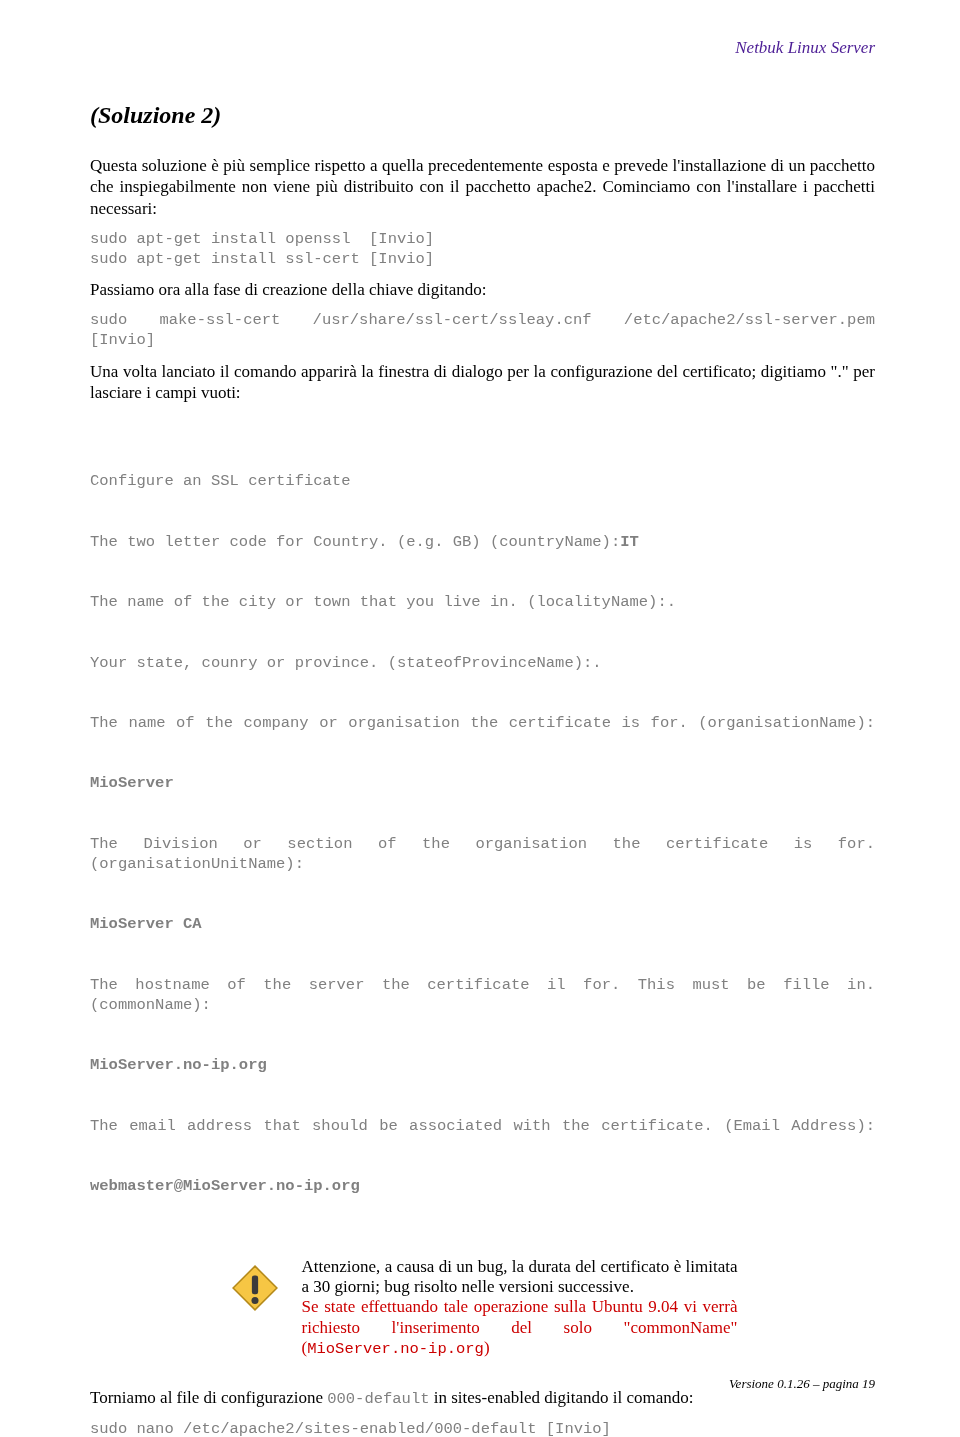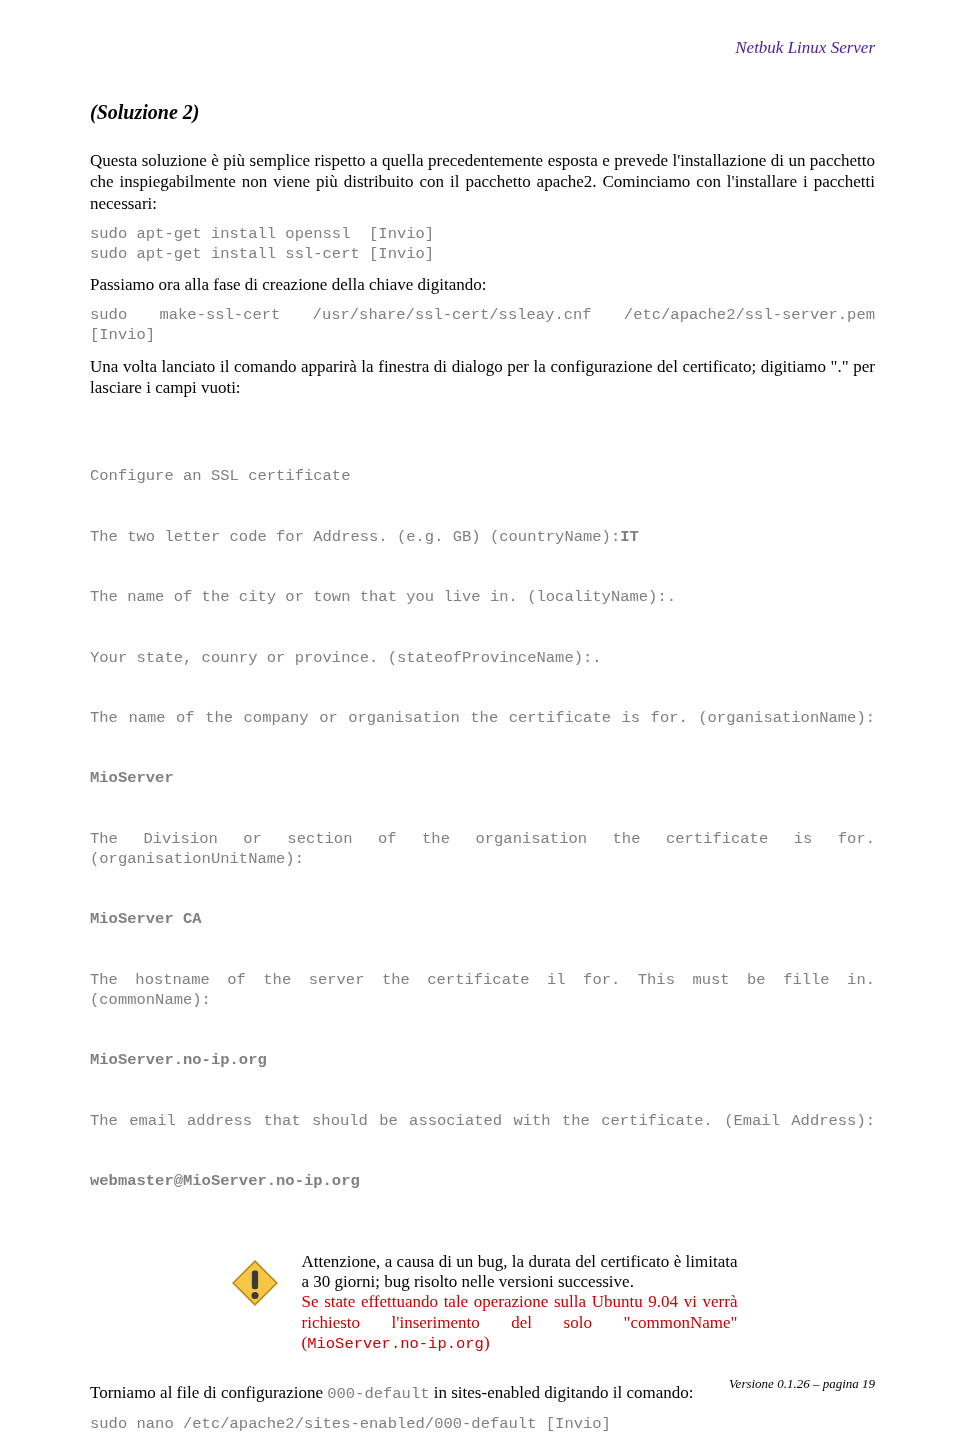--- a/index.html
+++ b/index.html
@@ -26,21 +26,21 @@
     position: absolute;
     bottom: 45px;
     right: 85px;
     font-style: italic;
     font-size: 13px;
   }
   .content { font-size: 17px; line-height: 1.25; text-align: justify; }
   .h2 {
     font-style: italic;
     font-weight: bold;
-    font-size: 20px;
+    font-size: 24px;
     margin-top: 45px;
     margin-bottom: 25px;
   }
   p { margin: 0 0 10px 0; }
   .mono, .mono-block {
     font-family: "Courier New", Courier, monospace;
     font-size: 15.5px;
     color: #808080;
     line-height: 1.3;
   }
@@ -76,21 +76,21 @@
 sudo apt-get install ssl-cert [Invio]</div>
 
   <p>Passiamo ora alla fase di creazione della chiave digitando:</p>
 
   <div class="mono-block">sudo make-ssl-cert /usr/share/ssl-cert/ssleay.cnf /etc/apache2/ssl-server.pem [Invio]</div>
 
   <p>Una volta lanciato il comando apparirà la finestra di dialogo per la configurazione del certificato; digitiamo "." per lasciare i campi vuoti:</p>
 
   <div class="mono-block just-mono" style="margin-top:28px;">
     <div>Configure an SSL certificate</div>
-    <div><span>The two letter code for Address. (e.g. GB) (countryName):</span><span class="bold">IT</span></div>
+    <div><span>The two letter code for Country. (e.g. GB) (countryName):</span><span class="bold">IT</span></div>
     <div>The name of the city or town that you live in. (localityName):.</div>
     <div>Your state, counry or province. (stateofProvinceName):.</div>
     <div style="text-align:justify; text-align-last:justify;"><span>The name of the company or organisation the certificate is for. (organisationName):</span></div>
     <div style="text-align:left;"><span class="bold">MioServer</span></div>
     <div style="text-align:justify; text-align-last:justify;"><span>The Division or section of the organisation the certificate is for. (organisationUnitName):</span></div>
     <div style="text-align:left;"><span class="bold">MioServer CA</span></div>
     <div style="text-align:justify; text-align-last:justify;"><span>The hostname of the server the certificate il for. This must be fille in. (commonName):</span></div>
     <div style="text-align:left;"><span class="bold">MioServer.no-ip.org</span></div>
     <div style="text-align:justify; text-align-last:justify;"><span>The email address that should be associated with the certificate. (Email Address):</span></div>
     <div style="text-align:left;"><span class="bold">webmaster@MioServer.no-ip.org</span></div>

